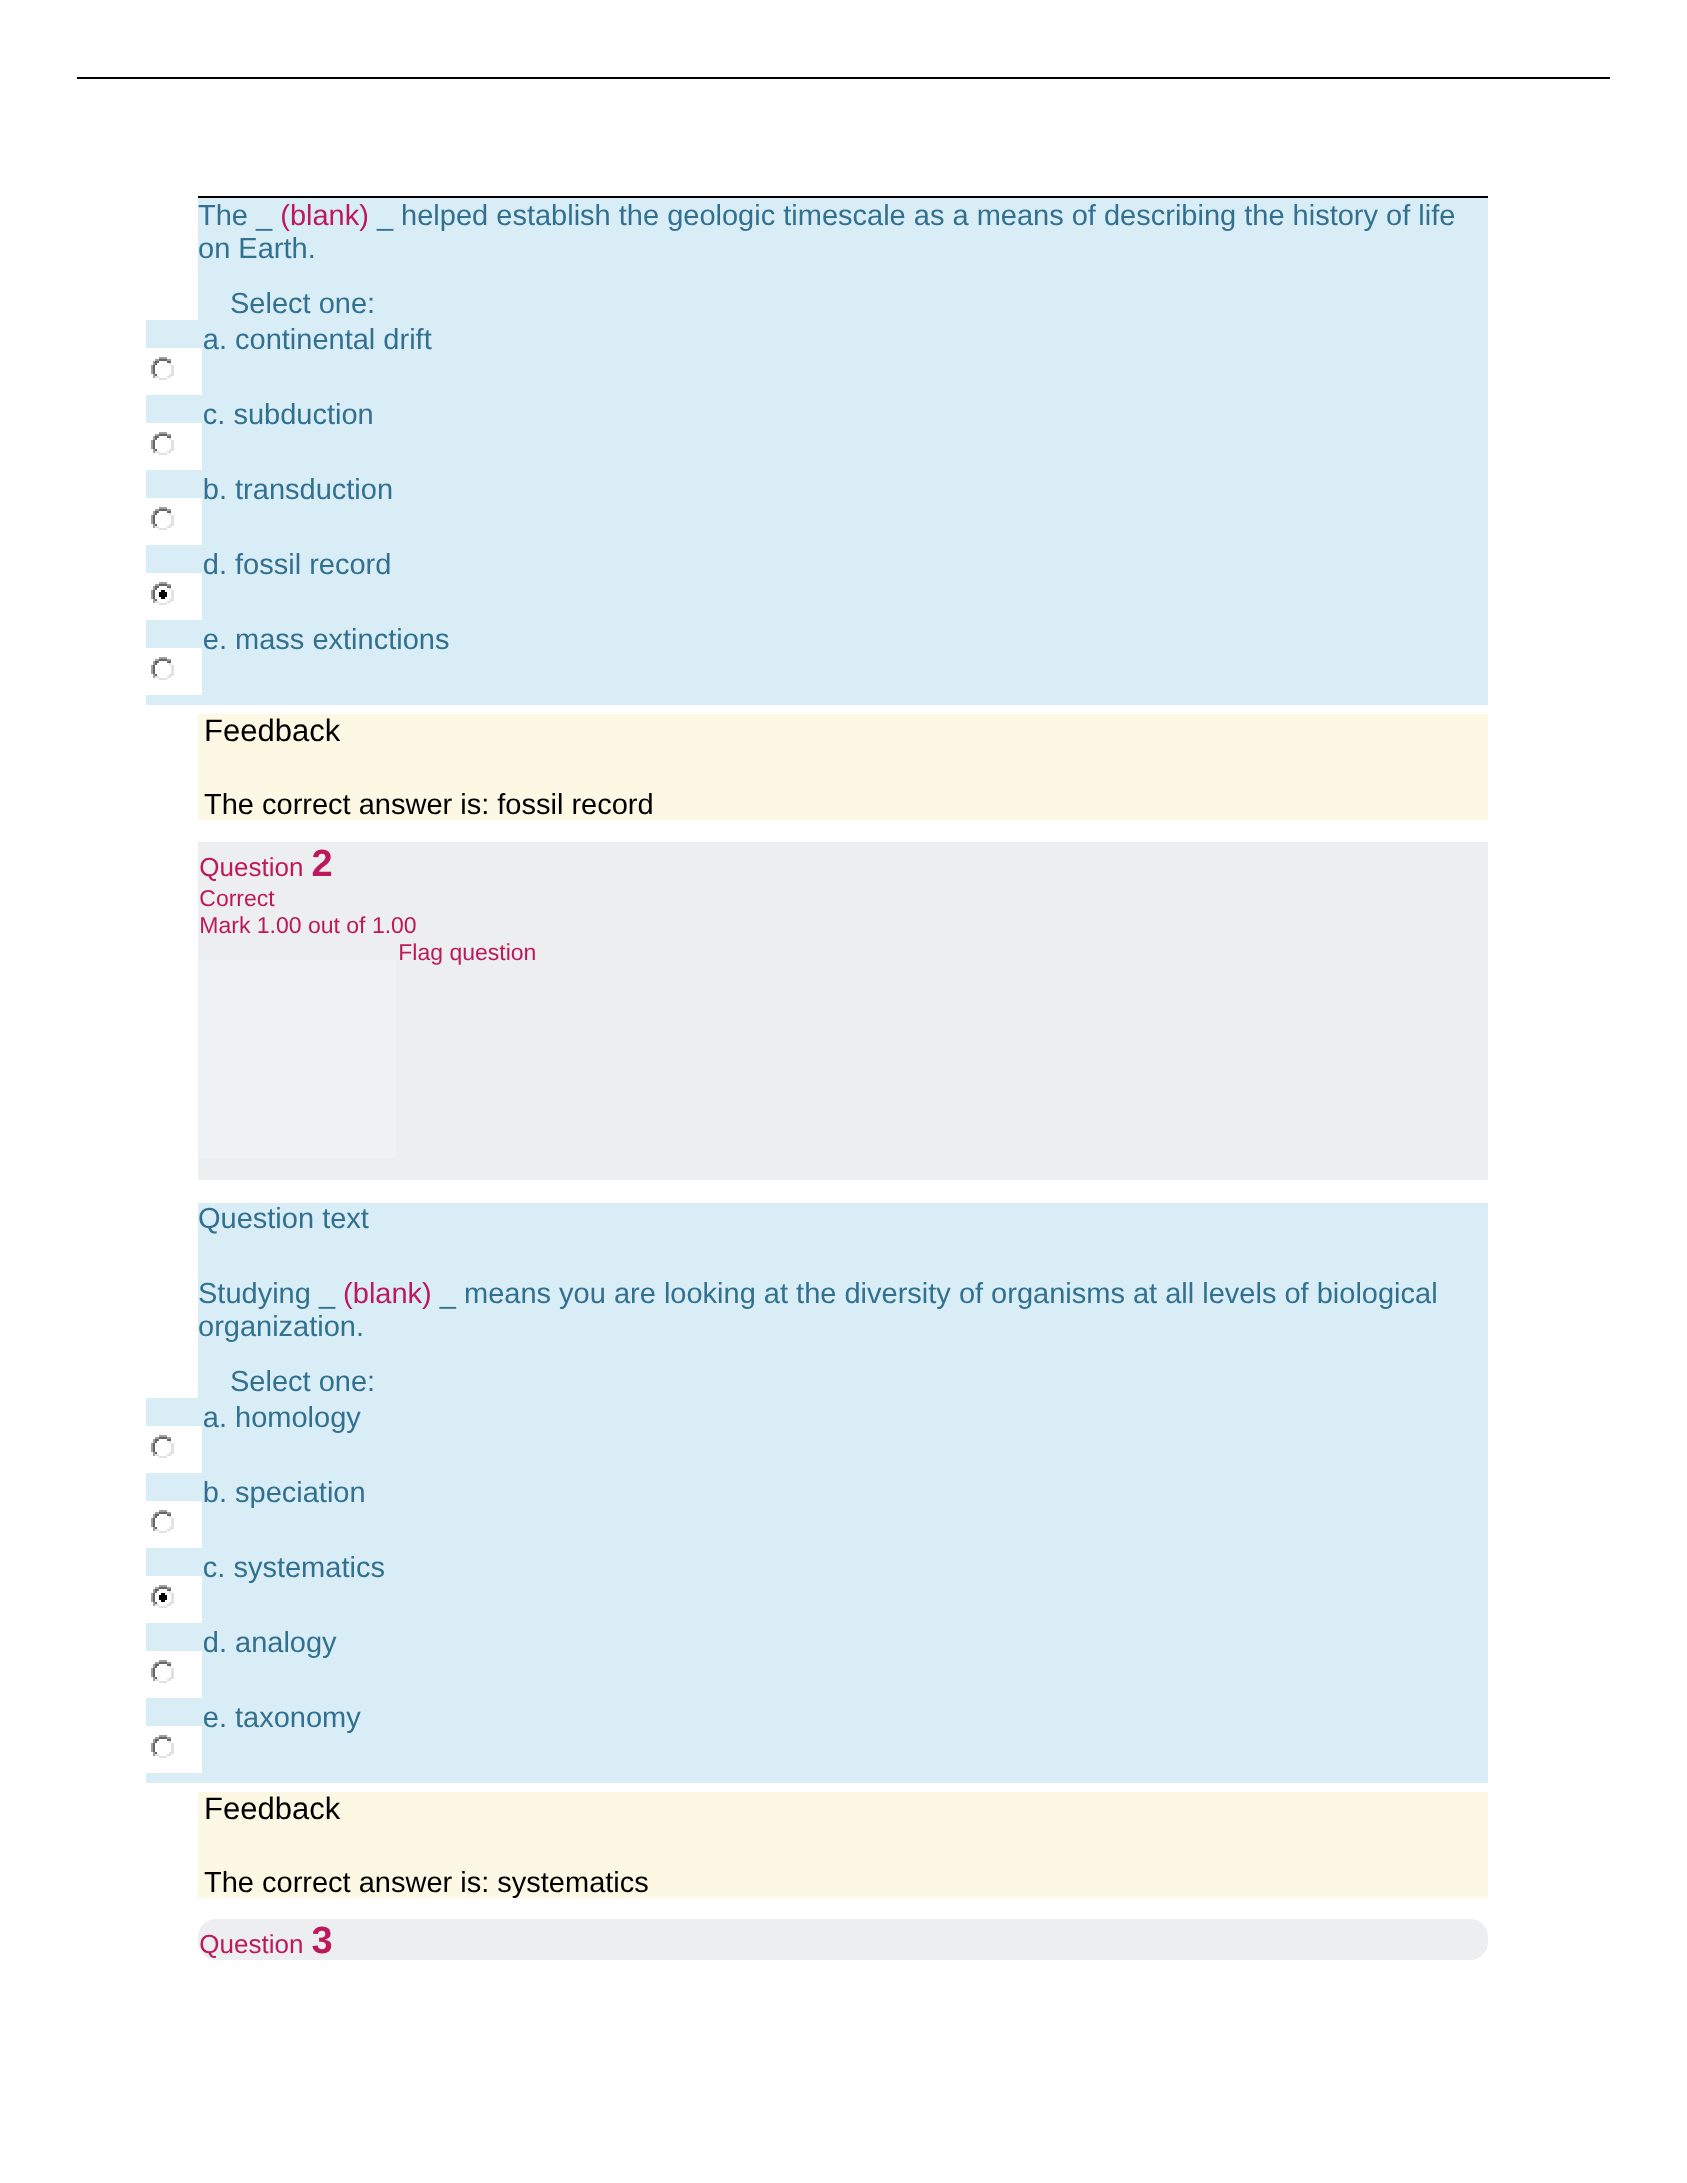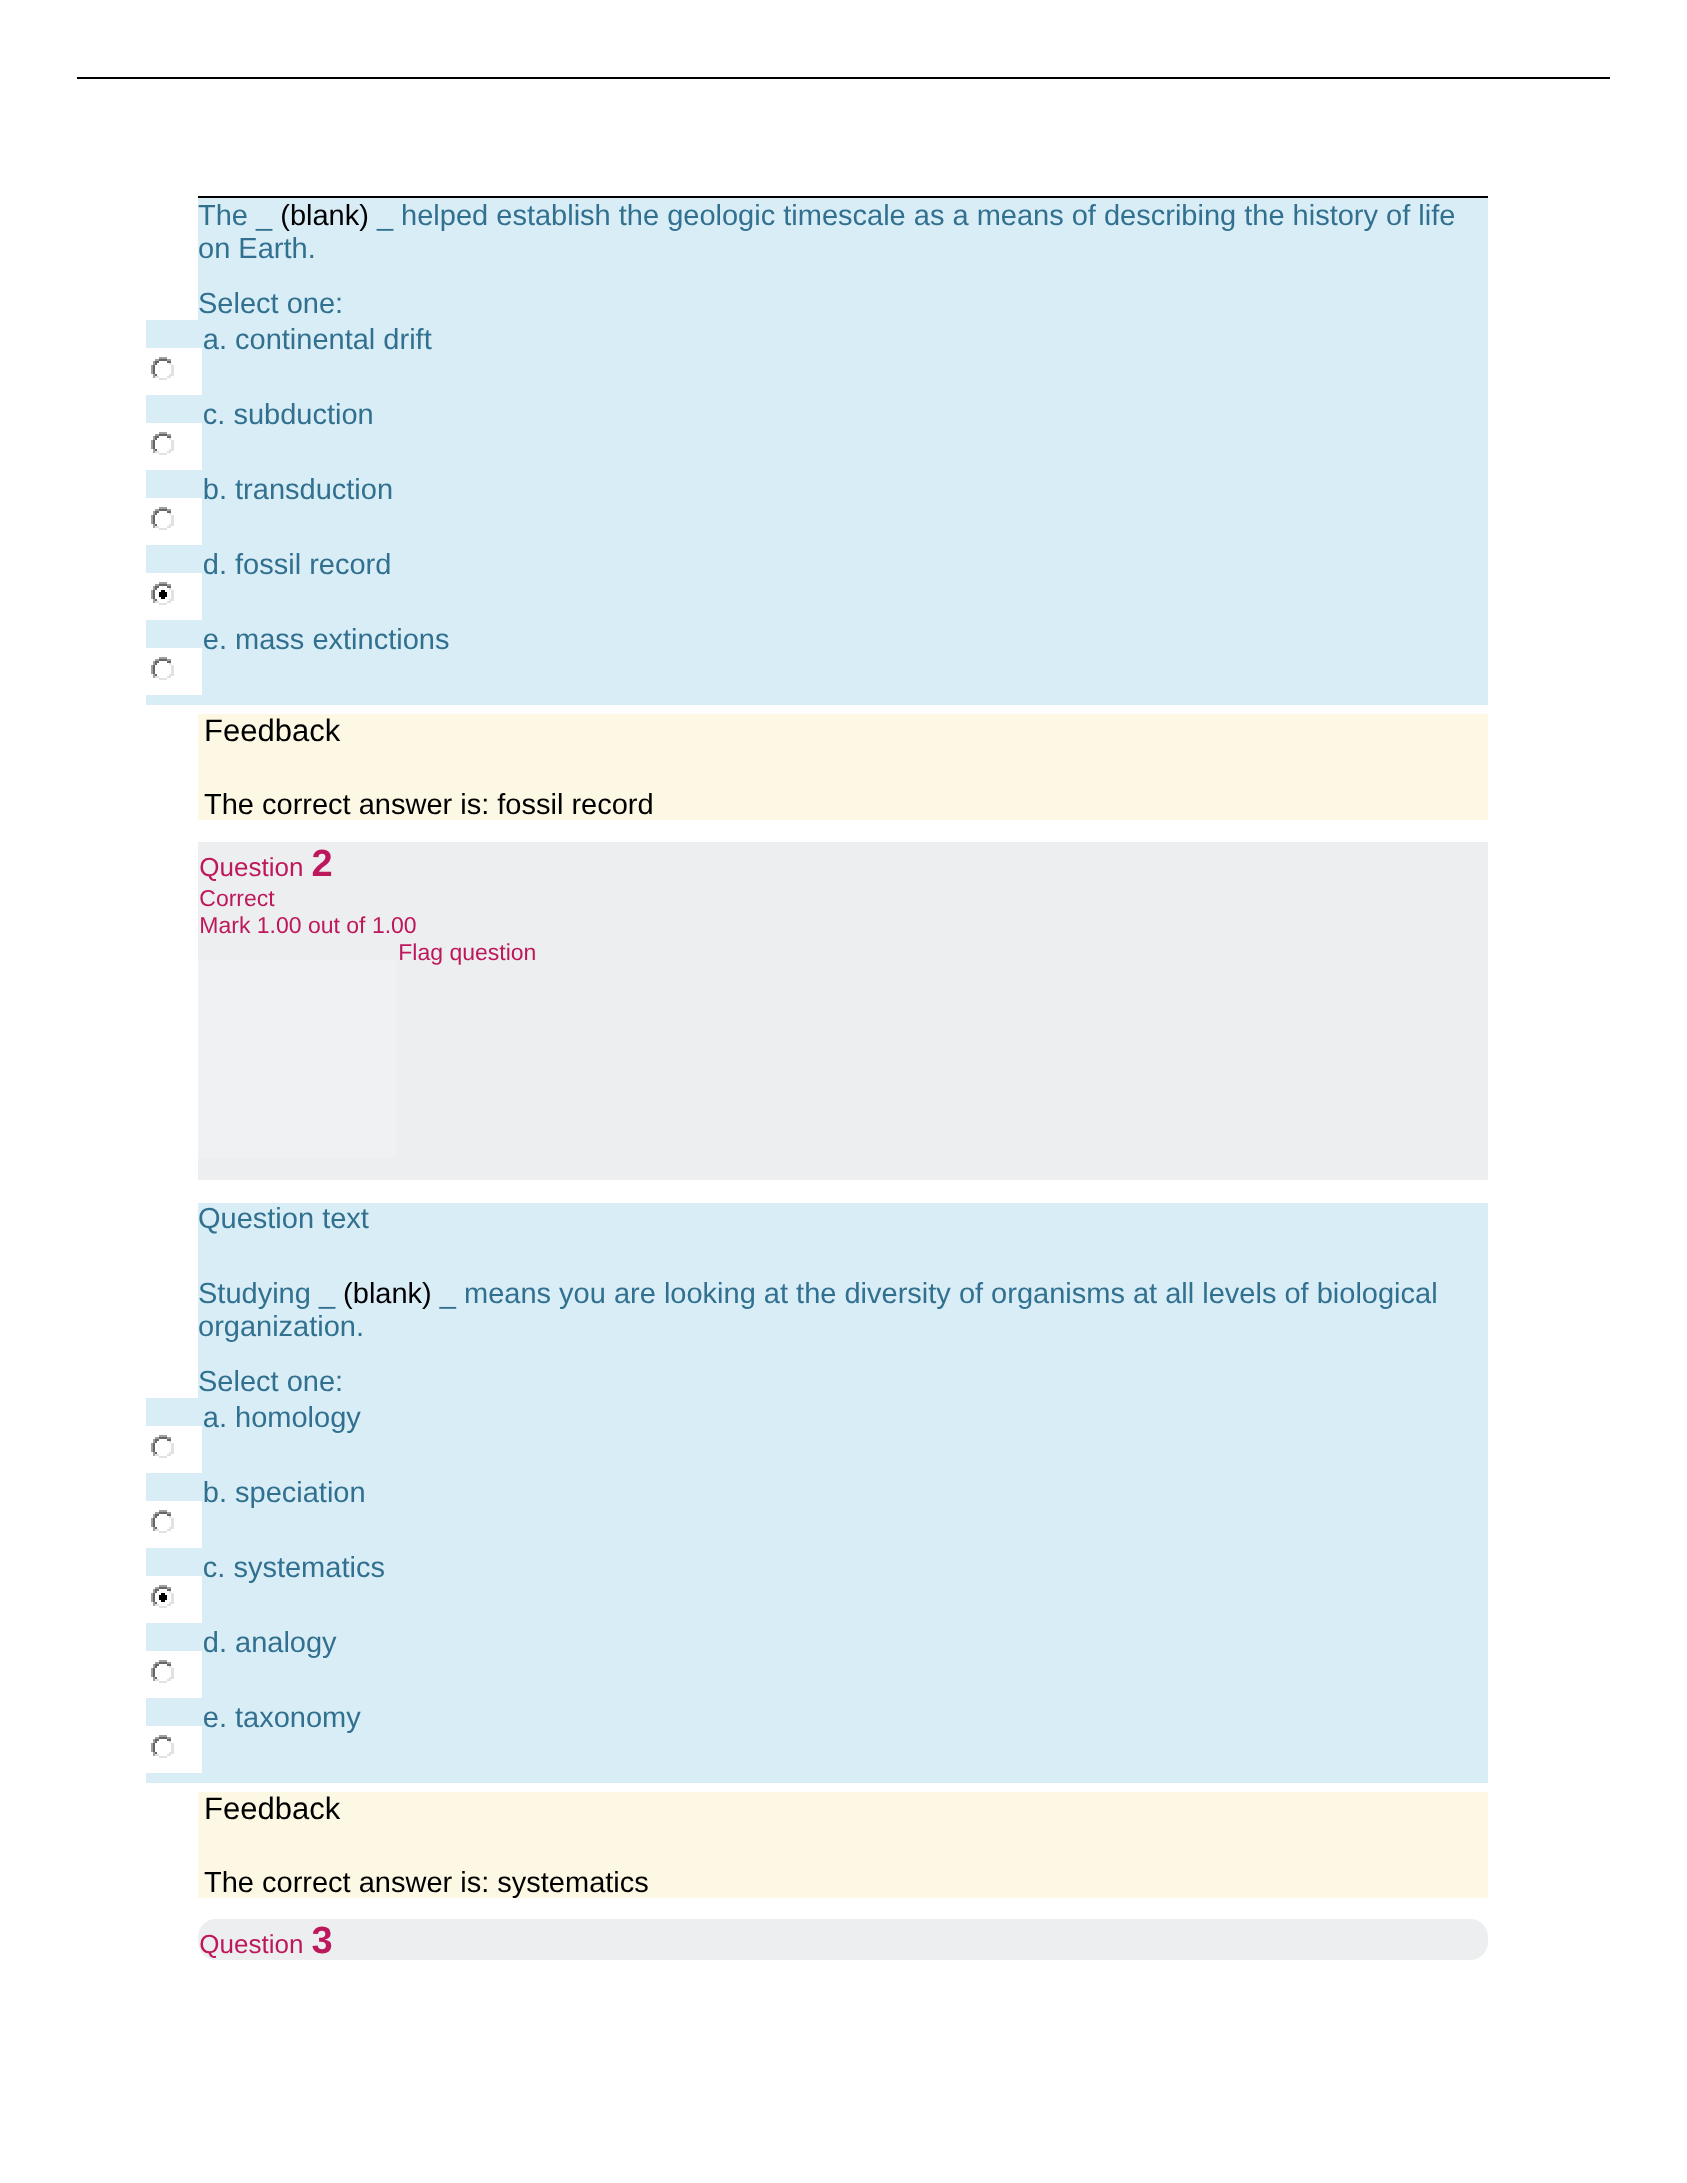--- a/index.html
+++ b/index.html
@@ -8,24 +8,24 @@
        -webkit-font-smoothing:antialiased;text-rendering:geometricPrecision;}
   .page{position:relative;width:1687px;height:2183px;overflow:hidden;transform:translateZ(0);}
 
   .toprule{position:absolute;left:77px;top:77px;width:1533px;height:2px;background:#000;}
 
   
   .blk{position:absolute;left:198px;width:1290px;box-sizing:border-box;}
 
   .qbox{background:#d9edf7;color:#31708f;}
   .qbox.first{border-top:2.6px solid #000;}
-  .blank{color:#000000;}
+  .blank{color:#be185d;}
   .para{margin:0 0 22px 0;}
   .para.last{margin-bottom:0;}
-  .prompt{height:32px;}
+  .prompt{height:32px;padding-left:32px;}
   .qtexthead{font-size:29px;font-weight:normal;margin:-0.3px 0 42px 0;}
   #q2box .para{margin-bottom:22px;}
 
   .answers{position:relative;margin-left:-52px;padding-left:52px;background:#d9edf7;padding-bottom:10px;}
   .arow{position:relative;height:75px;}
   .arow .abg{position:absolute;left:-52px;top:0;right:0;height:28px;background:#d9edf7;}
   .arow .atext, .arow .rwhite, .arow .radio{z-index:2;}
   .arow .atext{position:absolute;left:4.8px;top:4px;white-space:nowrap;}
   .arow .rwhite{position:absolute;left:-52px;top:28px;width:56px;height:47px;background:#fff;}
   .arow .radio{position:absolute;left:-48px;top:37px;width:24px;height:23px;line-height:0;}

